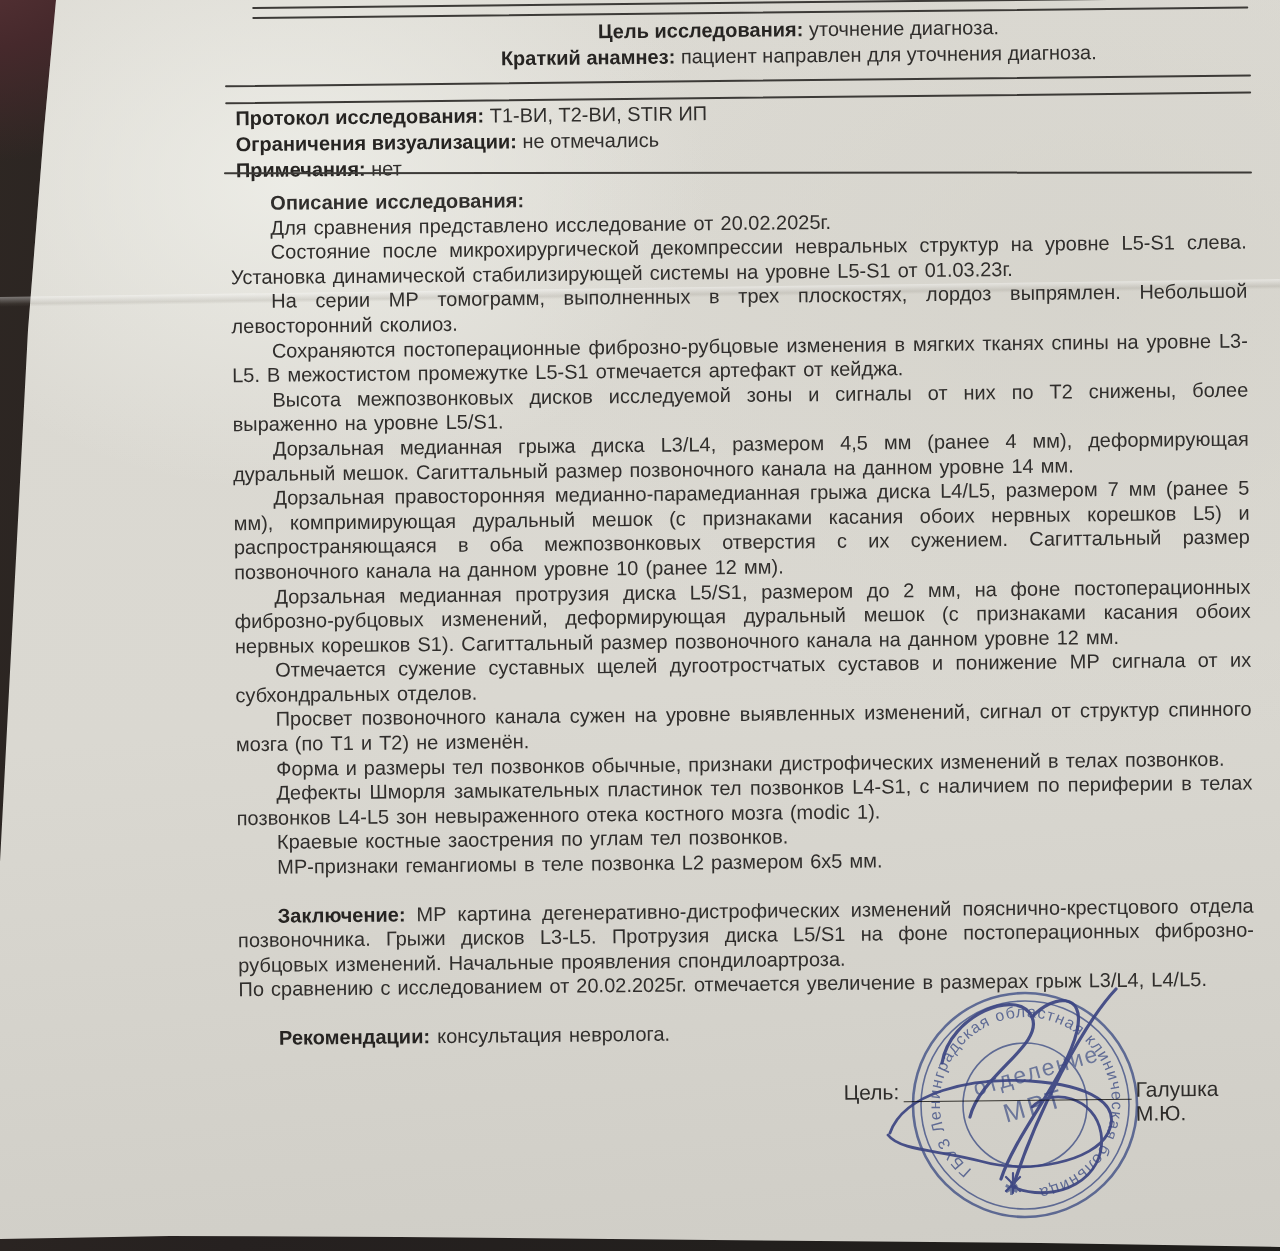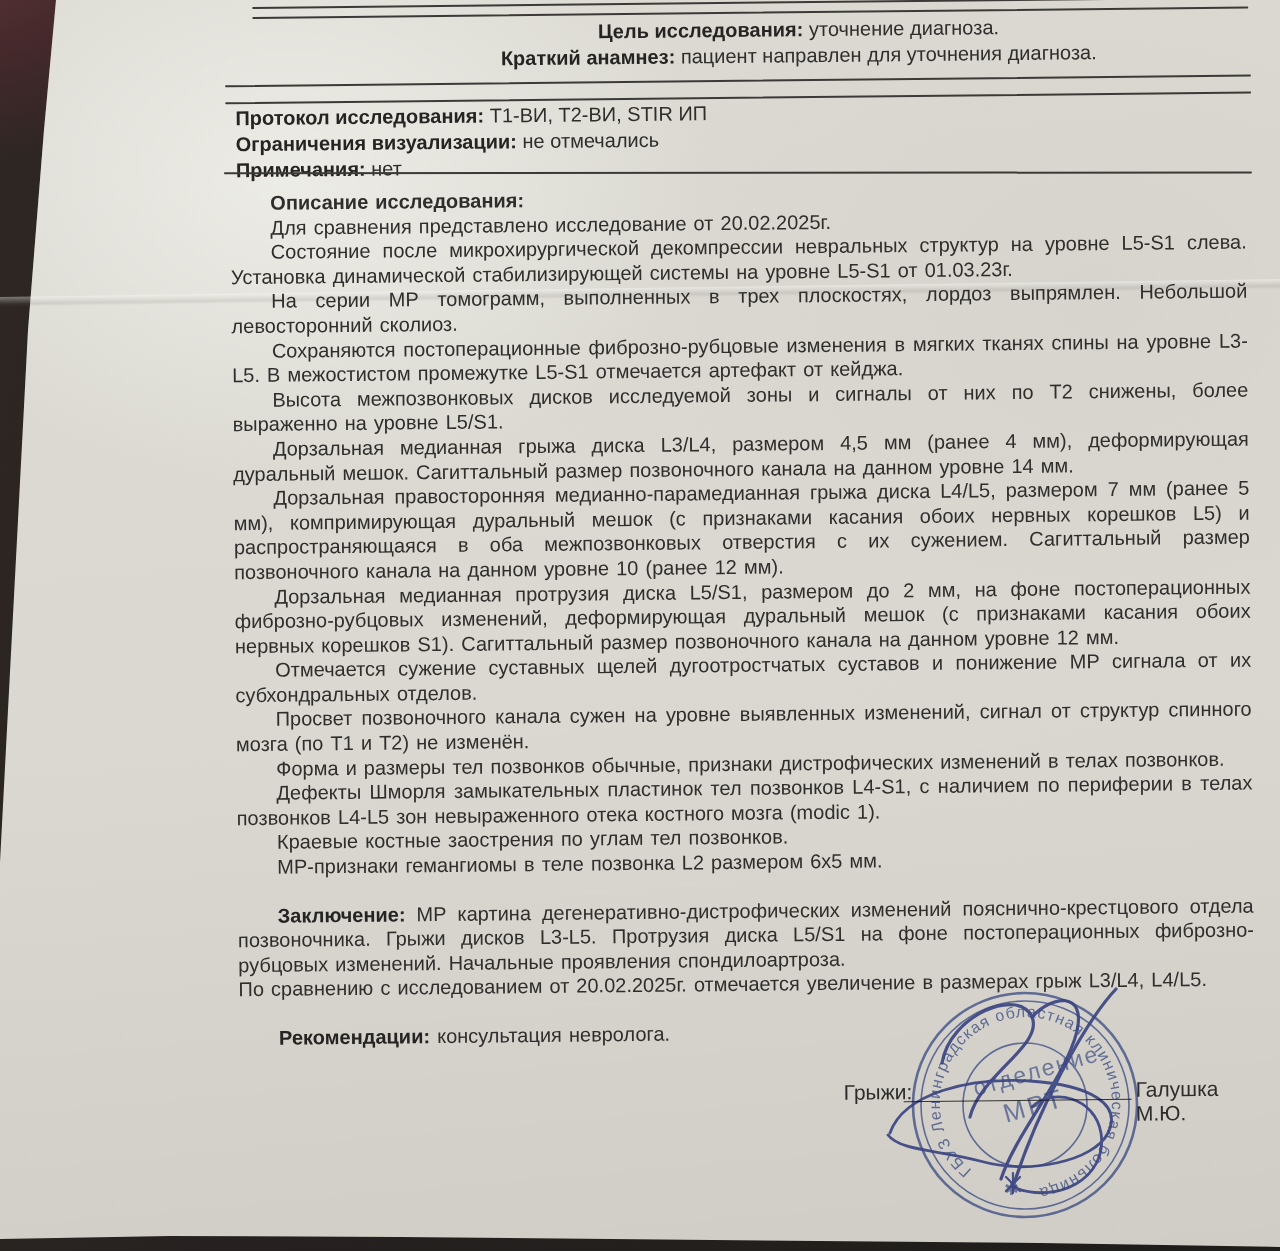--- a/index.html
+++ b/index.html
@@ -103,21 +103,21 @@
 
     <p><span class="lbl">Заключение:</span> <span>МР картина дегенеративно-дистрофических изменений пояснично-крестцового отдела позвоночника. Грыжи дисков L3-L5. Протрузия диска L5/S1 на фоне постоперационных фиброзно-рубцовых изменений. Начальные проявления спондилоартроза.</span></p>
     <p class="noindent">По сравнению с исследованием от 20.02.2025г. отмечается увеличение в размерах грыж L3/L4, L4/L5.</p>
 
     <div class="gap"></div>
 
     <p><span class="lbl">Рекомендации:</span> <span>консультация невролога.</span></p>
   </div>
 
   <div class="footer">
-    <span class="vrach">Грыжи:</span>
+    <span class="vrach">Цель:</span>
     <span class="sigline"></span>
     <span class="doctor">Галушка М.Ю.</span>
   </div>
 </div>
 
 <div class="stampbox">
   <svg width="300" height="260" viewBox="0 0 300 260">
     <circle class="stamp-ring" cx="145" cy="140" r="112" stroke-width="2.6"></circle>
     <circle class="stamp-ring" cx="145" cy="140" r="104" stroke-width="1.6"></circle>
     <circle class="stamp-ring" cx="145" cy="140" r="62" stroke-width="1.6"></circle>

